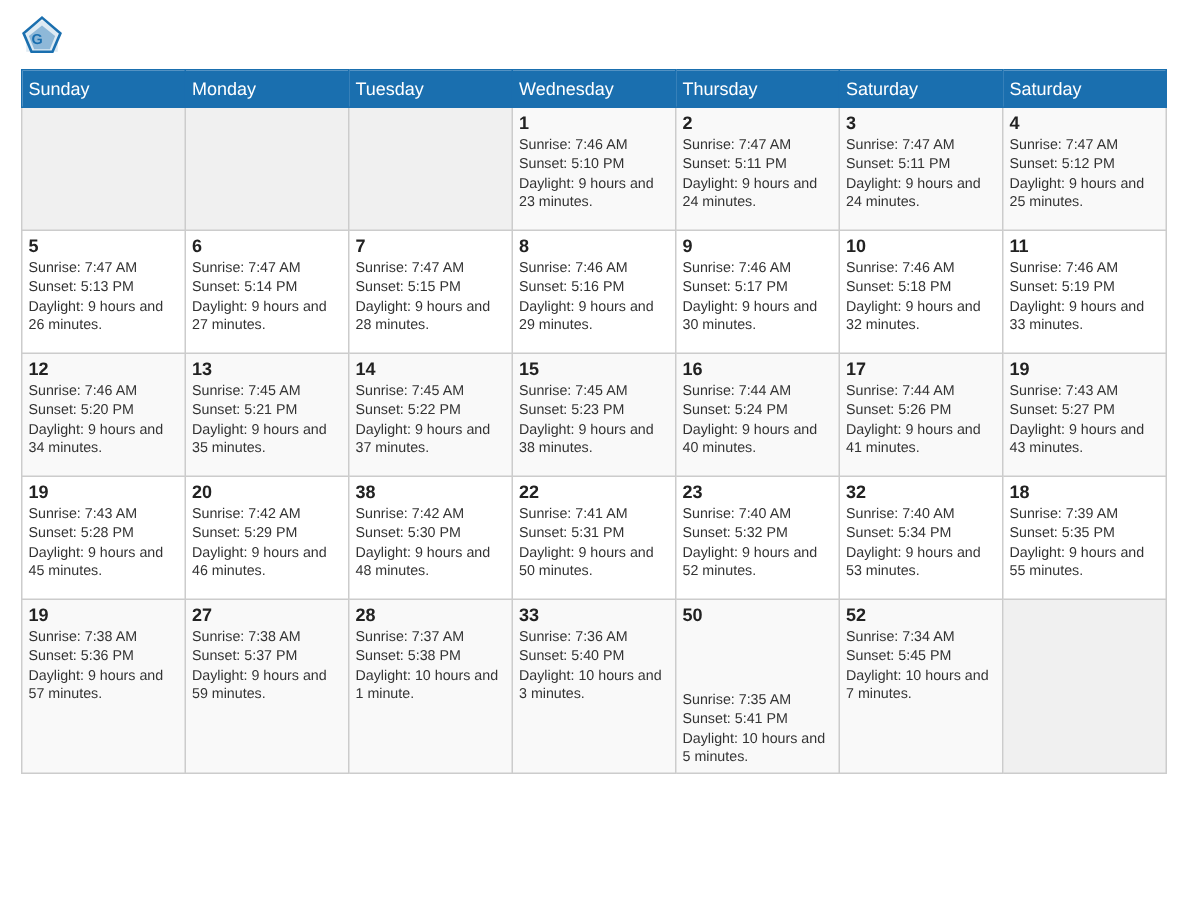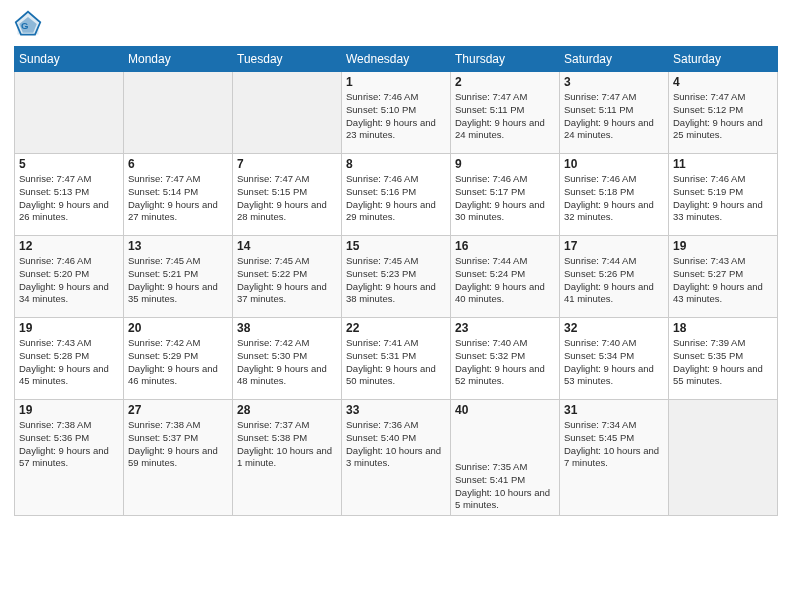--- a/index.html
+++ b/index.html
@@ -309,27 +309,27 @@
 Sunset: 5:38 PM
 Daylight: 10 hours and 1 minute.</div>
           </td>
           <td>
             <span class="day-number">33</span>
             <div class="day-info" style="white-space: pre-line;">Sunrise: 7:36 AM
 Sunset: 5:40 PM
 Daylight: 10 hours and 3 minutes.</div>
           </td>
           <td>
-            <span class="day-number">40</span>
+            <span class="day-number">50</span>
             <div class="day-info" style="white-space: pre-line; margin-top: 44px;">Sunrise: 7:35 AM
 Sunset: 5:41 PM
 Daylight: 10 hours and 5 minutes.</div>
           </td>
           <td>
-            <span class="day-number">31</span>
+            <span class="day-number">52</span>
             <div class="day-info" style="white-space: pre-line;">Sunrise: 7:34 AM
 Sunset: 5:45 PM
 Daylight: 10 hours and 7 minutes.</div>
           </td>
           <td class="empty-cell"></td>
         </tr>
       </tbody>
   </table>
 </div>
 

